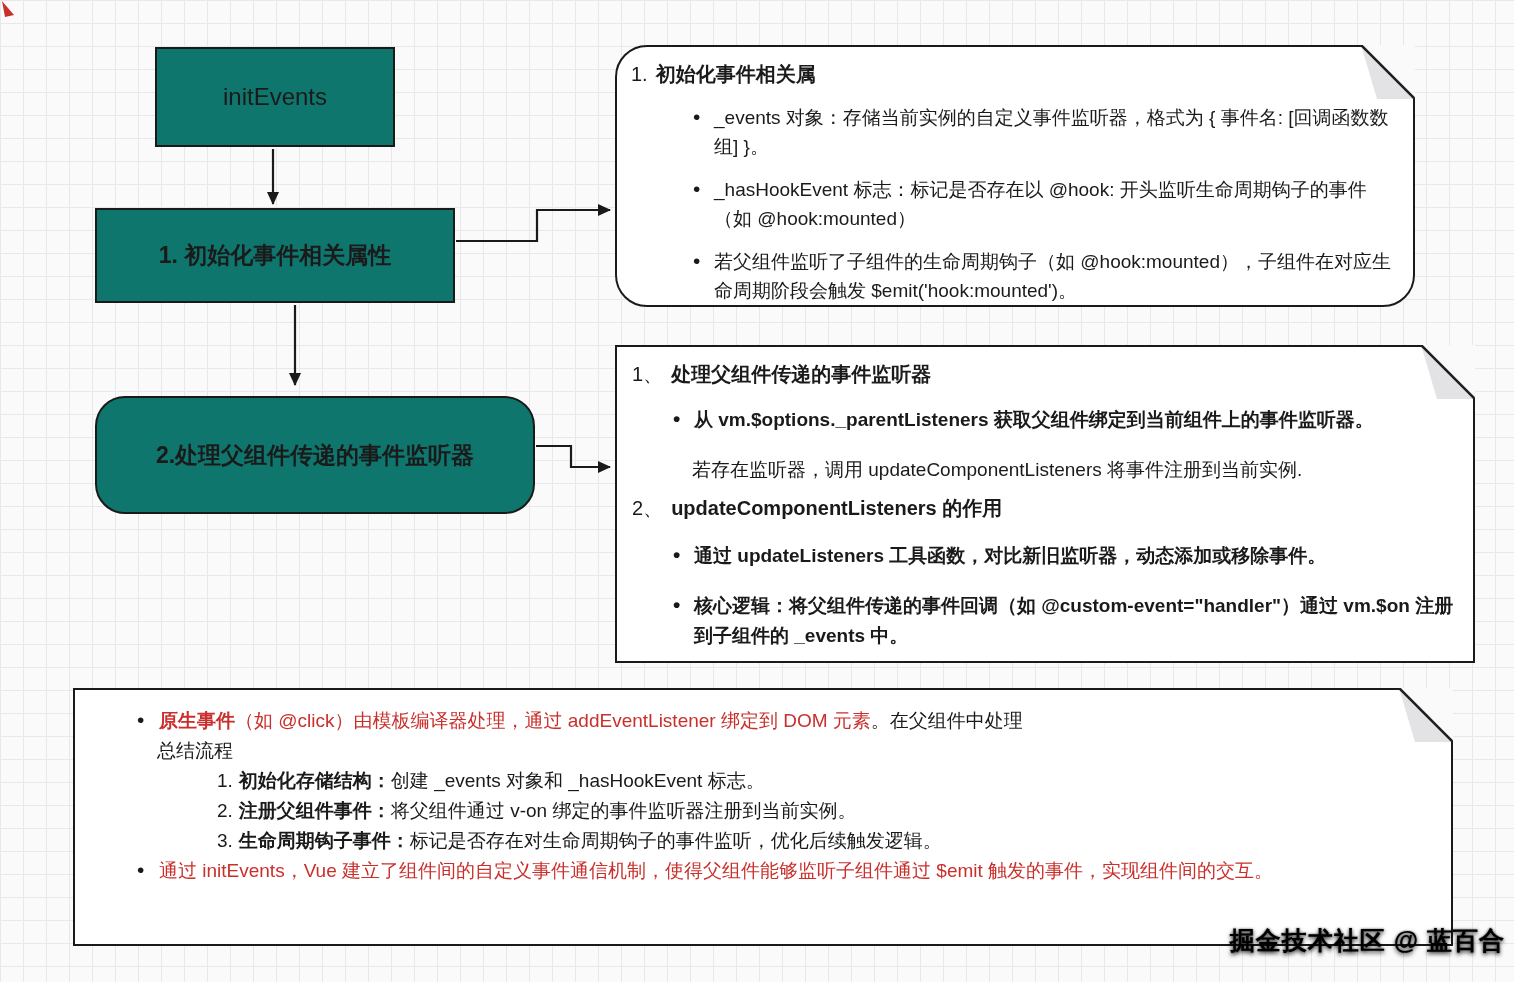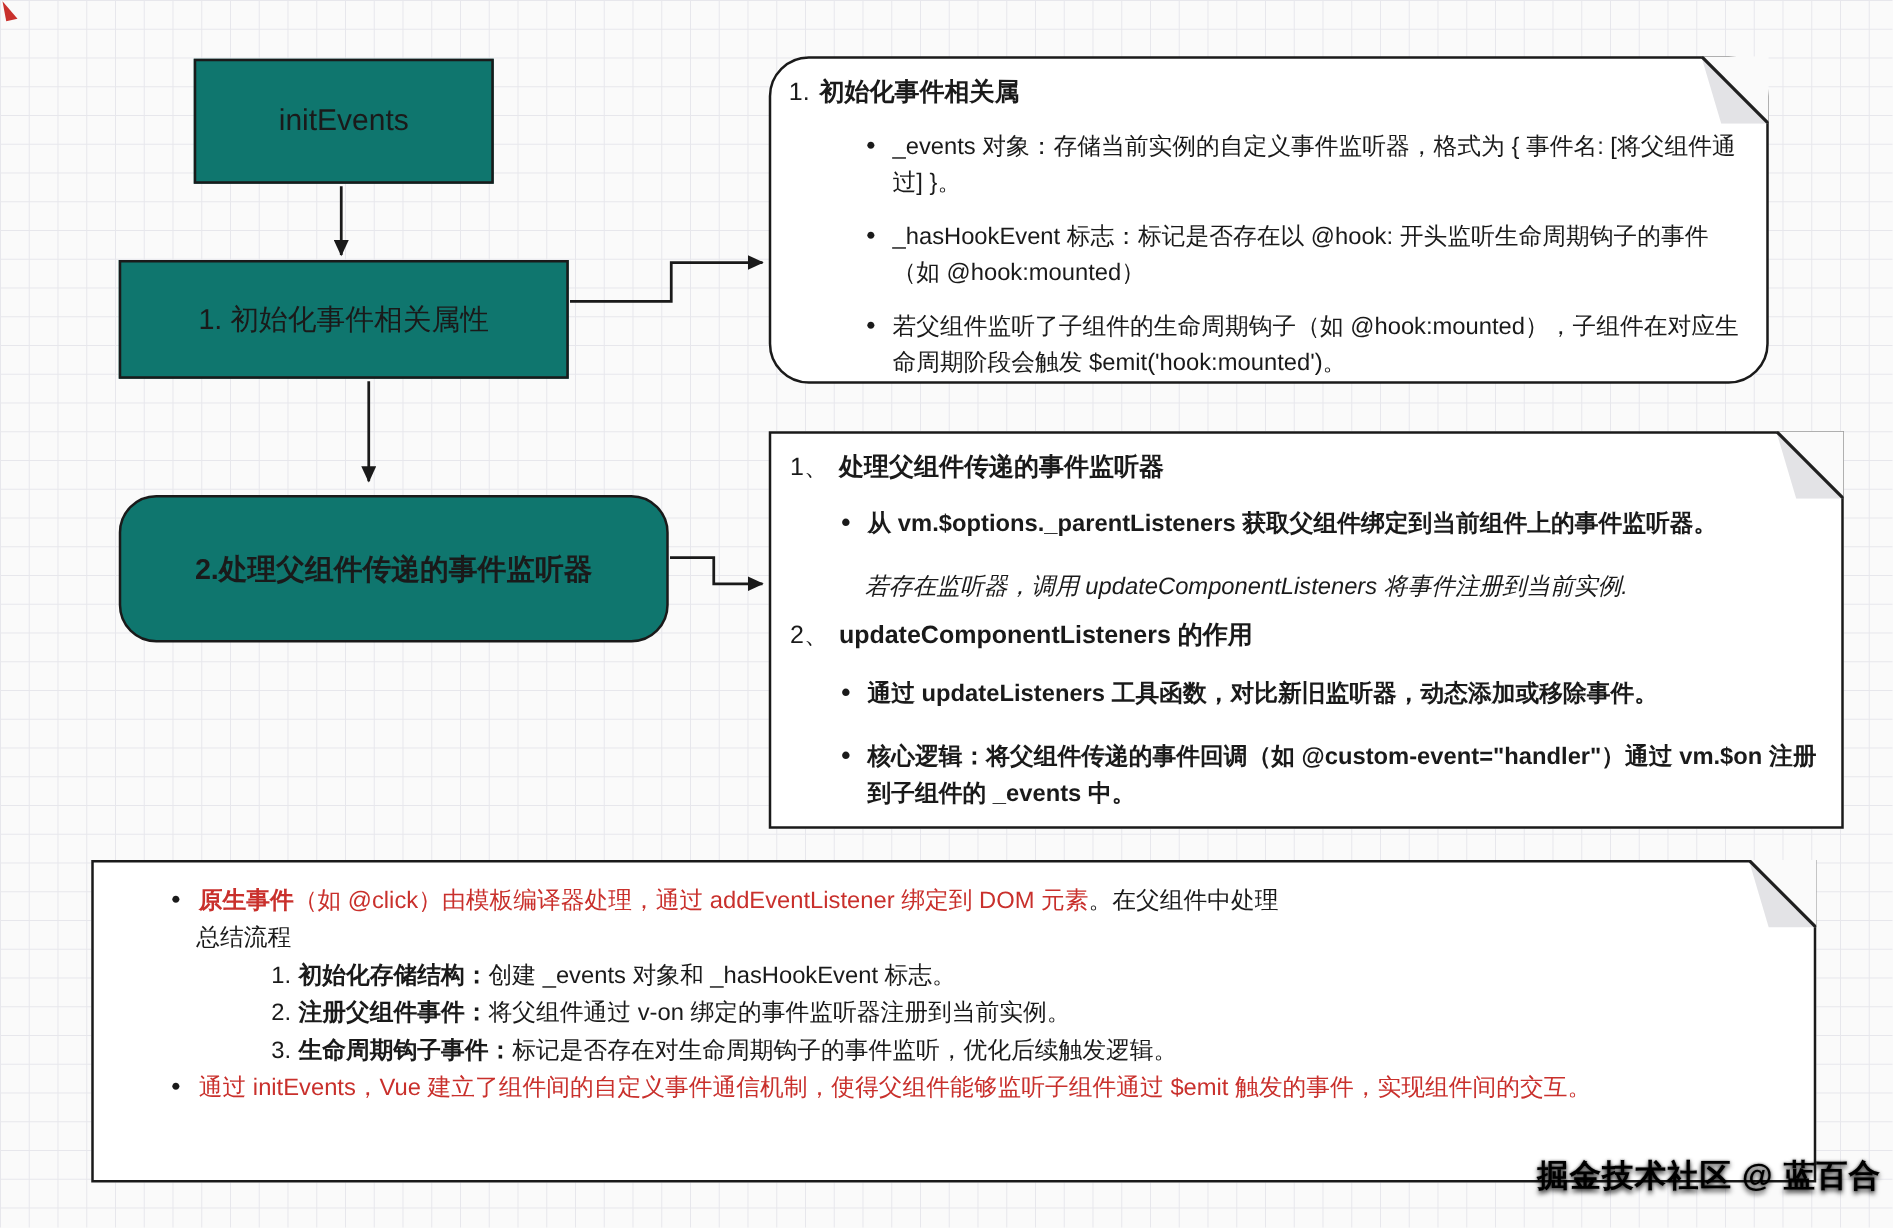--- a/index.html
+++ b/index.html
@@ -22,21 +22,21 @@
   }
   svg.arrows{position:absolute;left:0;top:0;width:1514px;height:982px;pointer-events:none;}
   .conn{fill:none;stroke:var(--ink);stroke-width:2.2px;}
 
   .flow-box{
     position:absolute;background:#0f766e;border:2px solid var(--ink);
     display:flex;align-items:center;justify-content:center;
     text-align:center;font-size:23px;
   }
   .box-start{left:155px;top:47px;width:240px;height:100px;font-size:24px;}
-  .box-step1{left:95px;top:208px;width:360px;height:95px;font-weight:400;}
+  .box-step1{left:95px;top:208px;width:360px;height:95px;font-weight:700;}
   .box-step2{left:95px;top:396px;width:440px;height:118px;font-weight:700;border-radius:30px;}
 
   .note{
     position:absolute;background:#fff;border:2px solid var(--ink);
     font-size:19px;line-height:30px;
   }
   .note1{left:615px;top:45px;width:800px;height:262px;line-height:29px;border-radius:32px;}
   .note2{left:615px;top:345px;width:860px;height:318px;}
   .note3{left:73px;top:688px;width:1380px;height:258px;padding:16px 30px 0 0;}
 
@@ -50,21 +50,21 @@
   .b{font-weight:700;}
   .red{color:var(--red);}
 
   .note1 ul{list-style:none;}
   .note1 li{position:relative;padding-left:97px;padding-right:14px;margin-bottom:14px;}
   .note1 li::before{content:"\2022";position:absolute;left:76px;top:-1px;font-size:21px;}
 
   .note2 .n-li{position:relative;padding-left:77px;padding-right:16px;margin-bottom:20px;font-weight:bold;}
   .note2 .n-li::before{content:"\2022";position:absolute;left:56px;top:-1px;font-size:21px;}
   .note2 .n-li.tight{margin-bottom:0;}
-  .note2 .n-plain{padding-left:75px;padding-right:16px;margin-bottom:8px;font-style:italic;}
+  .note2 .n-plain{padding-left:75px;padding-right:16px;margin-bottom:8px;}
 
   .s-line{line-height:30px;}
   .s-bullet{position:relative;padding-left:84px;}
   .s-bullet::before{content:"\2022";position:absolute;left:62px;top:-1px;font-size:21px;}
   .s-ind1{padding-left:82px;}
   .s-ind2{padding-left:142px;}
   .s-line .num{margin-right:6px;}
 
   .watermark{
     position:absolute;right:9px;top:924px;
@@ -107,21 +107,21 @@
   <div class="note note1">
     <svg class="fold" viewBox="0 0 54 54">
       <polygon points="0,0 54,0 54,54" fill="#fafafa"></polygon>
       <polygon points="0,0 54,54 16,54" fill="#e3e3e6"></polygon>
       <line x1="0" y1="0" x2="54" y2="54" stroke="#1f1f1f" stroke-width="2.6"></line>
     </svg>
     <div class="note-title">
       <span class="num">1.</span><span class="b">初始化事件相关属</span>
     </div>
     <ul>
-      <li>_events 对象：存储当前实例的自定义事件监听器，格式为 { 事件名: [将父组件通过] }。</li>
+      <li>_events 对象：存储当前实例的自定义事件监听器，格式为 { 事件名: [回调函数数组] }。</li>
       <li>_hasHookEvent 标志：标记是否存在以 @hook: 开头监听生命周期钩子的事件（如 @hook:mounted）</li>
       <li>若父组件监听了子组件的生命周期钩子（如 @hook:mounted），子组件在对应生命周期阶段会触发 $emit('hook:mounted')。</li>
     </ul>
   </div>
 
   <div class="note note2">
     <svg class="fold" viewBox="0 0 54 54">
       <polygon points="0,0 54,0 54,54" fill="#fafafa"></polygon>
       <polygon points="0,0 54,54 16,54" fill="#e3e3e6"></polygon>
       <line x1="0" y1="0" x2="54" y2="54" stroke="#1f1f1f" stroke-width="2.6"></line>

